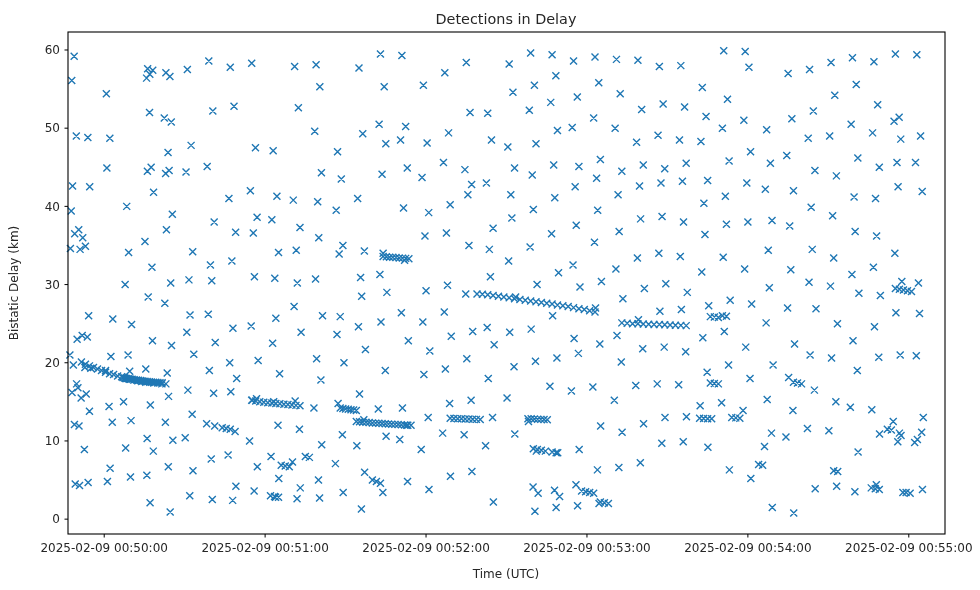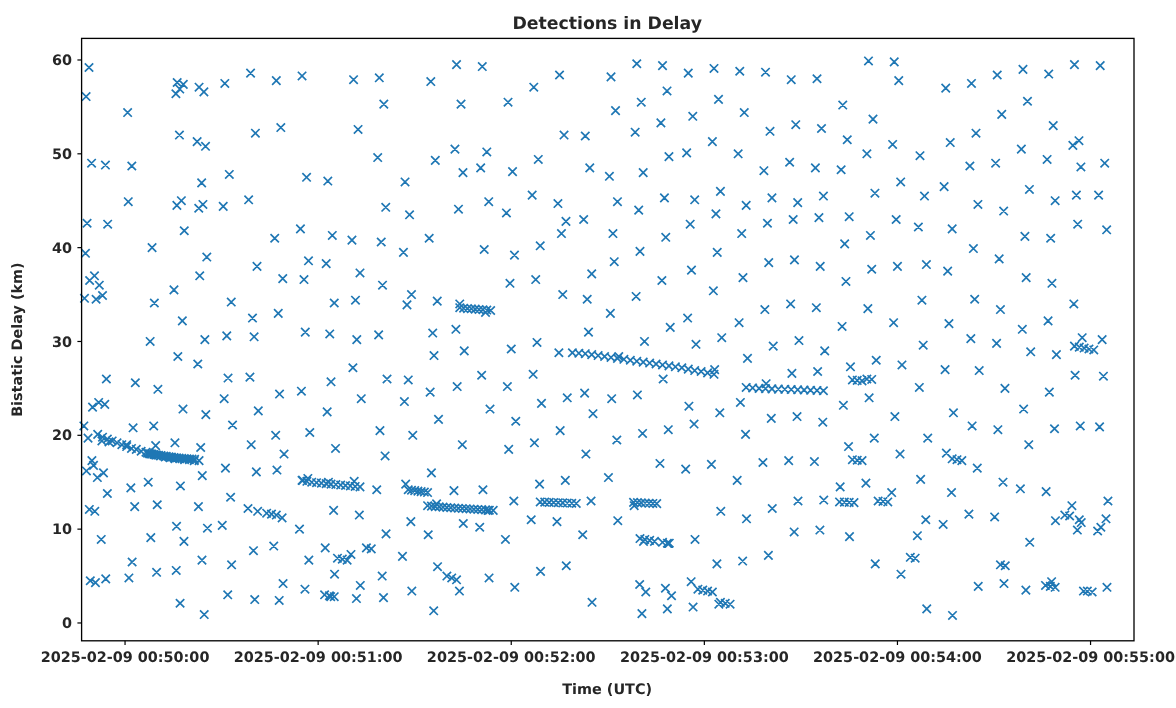--- a/index.html
+++ b/index.html
@@ -11,21 +11,20 @@
     width: 980px;
     height: 590px;
     overflow: hidden;
     font-family: "DejaVu Sans", sans-serif;
   }
   #figure {
     position: relative;
     width: 980px;
     height: 590px;
     background: #ffffff;
-    font-weight: bold;
   }
   #plot-svg {
     position: absolute;
     left: 0;
     top: 0;
     width: 980px;
     height: 590px;
     display: block;
   }
   .fig-title {

